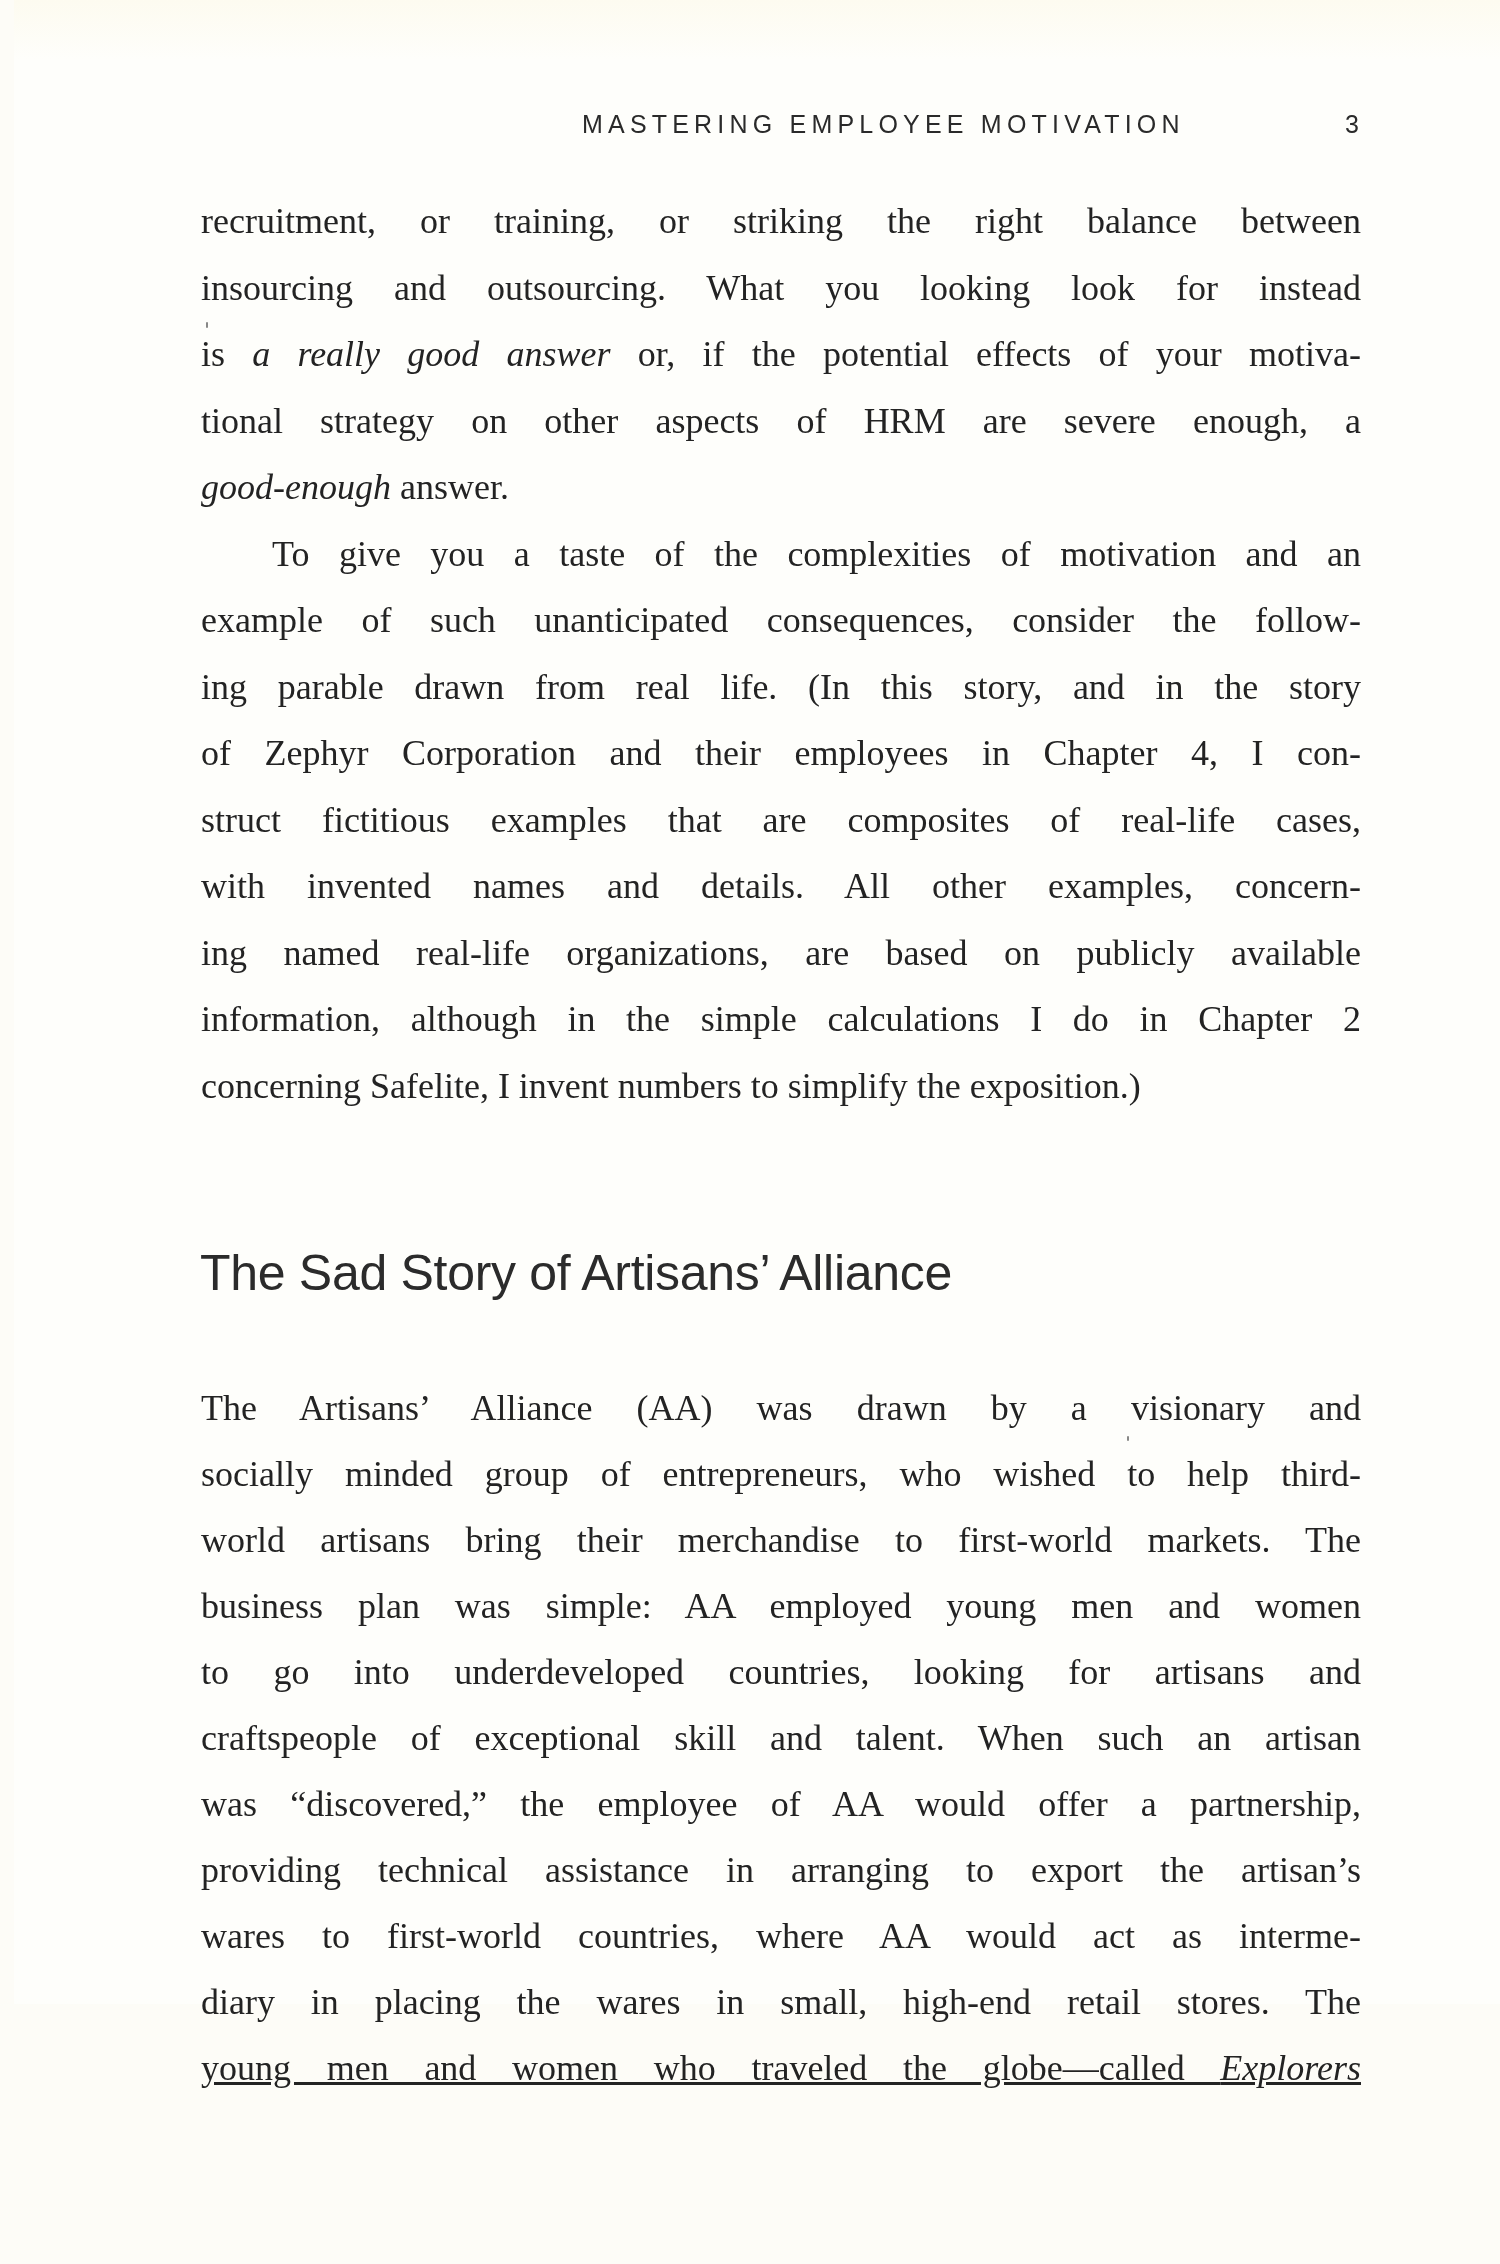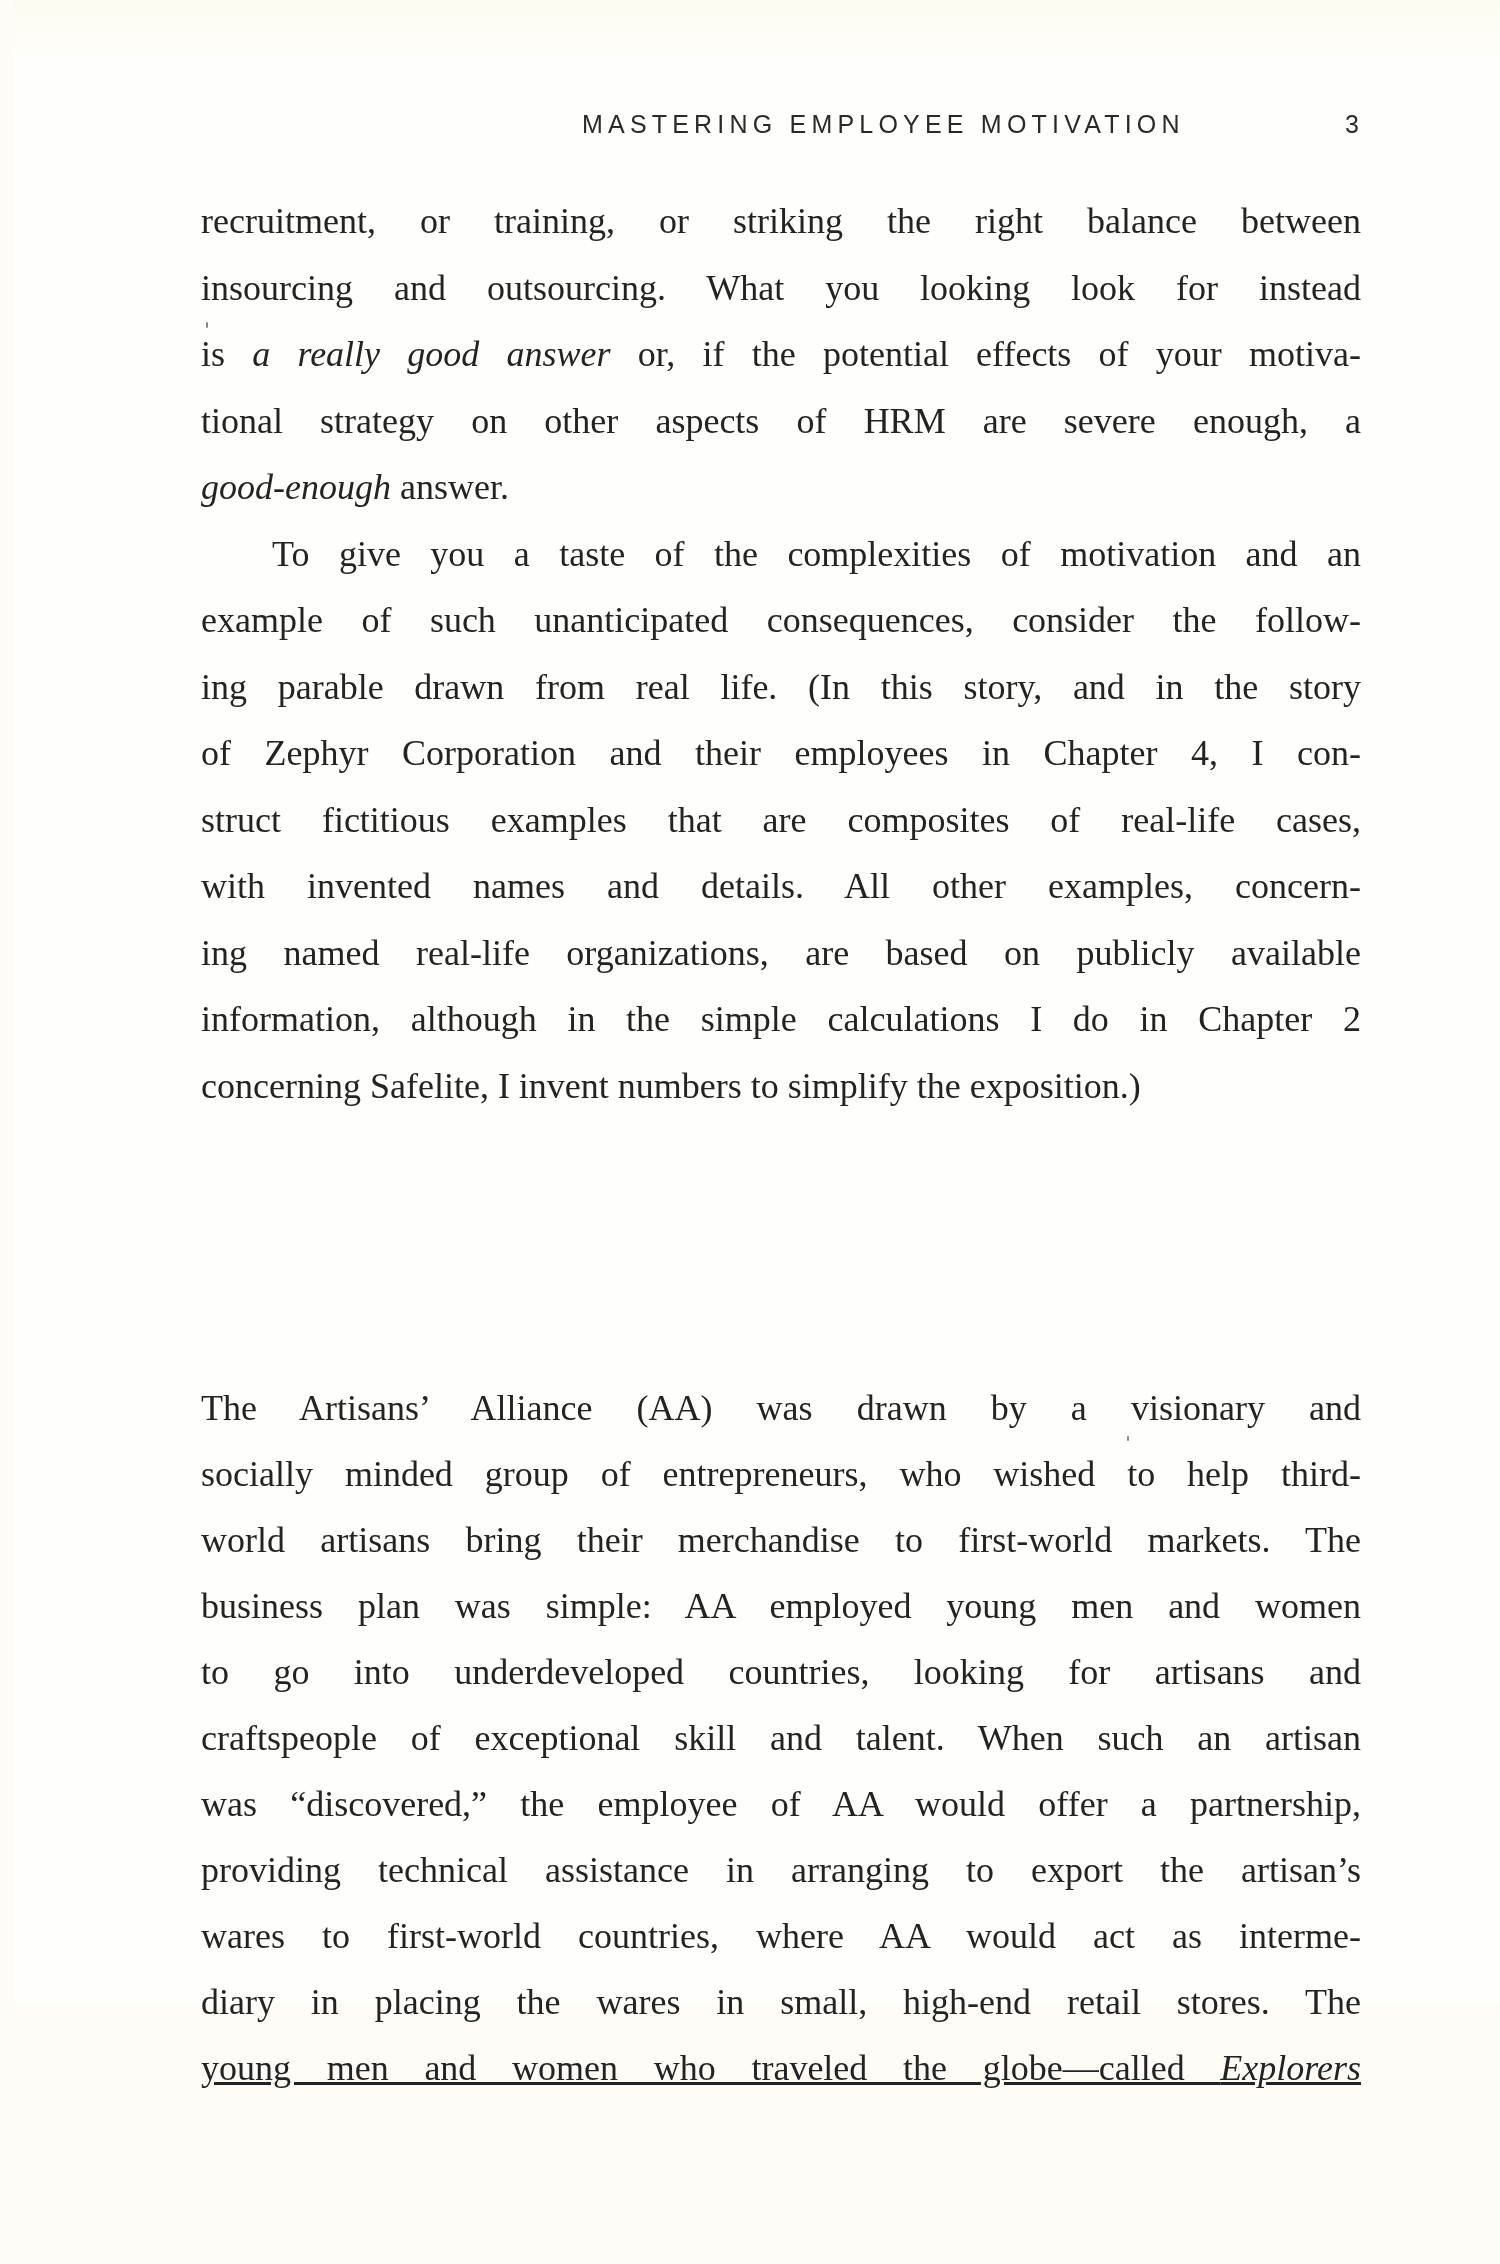--- a/index.html
+++ b/index.html
@@ -110,20 +110,21 @@
         <div class="line" style="top: 661.5px;"><span>ing parable drawn from real life. (In this story, and in the story</span></div>
         <div class="line" style="top: 728px;"><span>of Zephyr Corporation and their employees in Chapter 4, I con-</span></div>
         <div class="line" style="top: 794.5px;"><span>struct fictitious examples that are composites of real-life cases,</span></div>
         <div class="line" style="top: 861px;"><span>with invented names and details. All other examples, concern-</span></div>
         <div class="line" style="top: 927.5px; font-family: Liberation Serif, serif;"><span>ing named real-life organizations, are based on publicly available</span></div>
         <div class="line" style="top: 994px;"><span>information, although in the simple calculations I do in Chapter 2</span></div>
         <div class="line last" style="top: 1060.5px;"><span>concerning Safelite, I invent numbers to simplify the exposition.)</span></div>
       </div>
     </div>
 
+  <div class="section-heading">The Sad Story of Artisans’ Alliance</div>
 
   <div id="section-text">
       <div>
         <div class="line" style="top: 1383px;"><span>The Artisans’ Alliance (AA) was drawn by a visionary and</span></div>
         <div class="line" style="top: 1449px;"><span>socially minded group of entrepreneurs, who wished to help third-</span></div>
         <div class="line" style="top: 1515px;"><span>world artisans bring their merchandise to first-world markets. The</span></div>
         <div class="line" style="top: 1581px;"><span>business plan was simple: AA employed young men and women</span></div>
         <div class="line" style="top: 1647px;"><span>to go into underdeveloped countries, looking for artisans and</span></div>
         <div class="line" style="top: 1713px;"><span>craftspeople of exceptional skill and talent. When such an artisan</span></div>
         <div class="line" style="top: 1779px;"><span>was “discovered,” the employee of AA would offer a partnership,</span></div>

